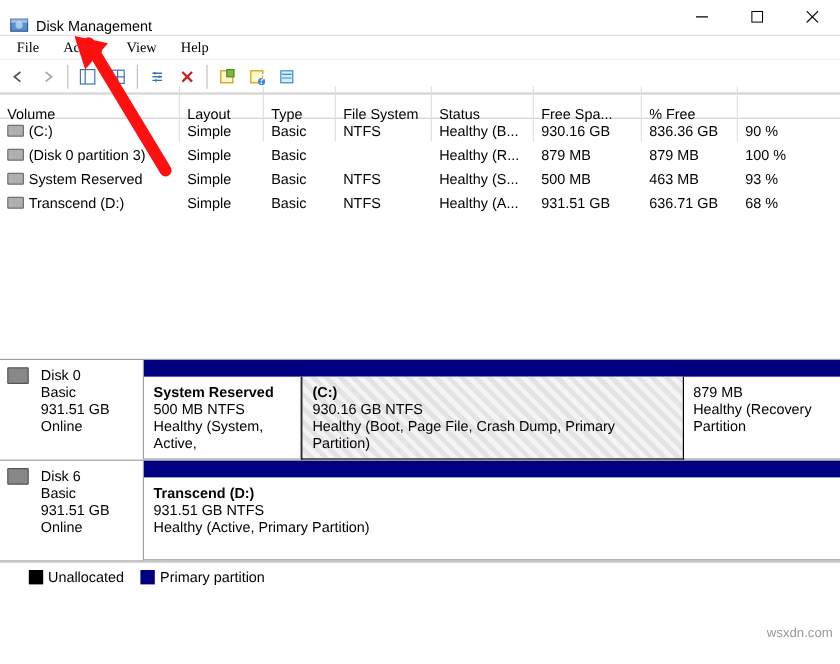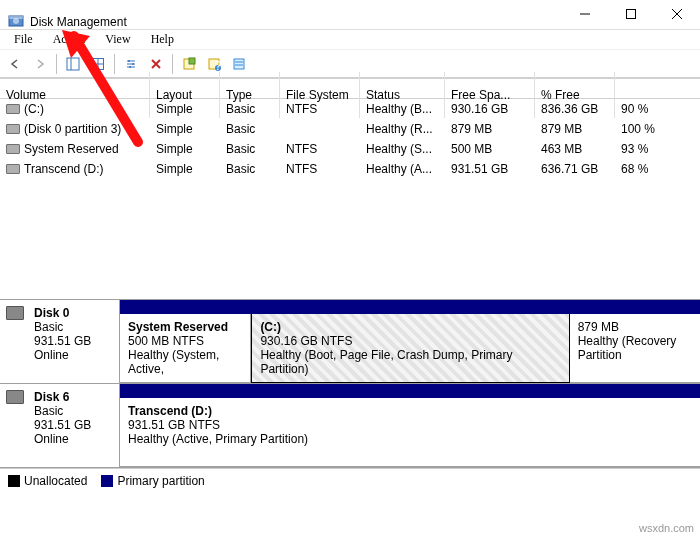--- a/index.html
+++ b/index.html
@@ -20,29 +20,29 @@
 .lv-head div { border-right: 1px solid #e0e0e0; padding: 16px 6px; font-weight: normal; white-space: nowrap; overflow: hidden; text-overflow: ellipsis; }
 .lv-row div { padding: 1px 6px; white-space: nowrap; overflow: hidden; text-overflow: ellipsis; }
 .vol-cell { display: flex; align-items: center; gap: 4px; }
 .drive-ico { width: 14px; height: 10px; background: #b0b0b0; border: 1px solid #707070; border-radius: 1px; flex: 0 0 auto; }
 .gap { height: 120px; }
 .graphic { border-top: 1px solid #a0a0a0; }
 .disk-row { display: flex; border-bottom: 1px solid #a0a0a0; min-height: 84px; }
 .disk-hdr { width: 120px; border-right: 1px solid #a0a0a0; padding: 6px 8px; position: relative; flex: 0 0 auto; }
 .disk-hdr .dico { position: absolute; left: 6px; top: 6px; width: 18px; height: 14px; background: #888; border: 1px solid #555; border-radius: 1px; }
 .disk-hdr .dtxt { margin-left: 26px; }
-.disk-hdr .dname { font-weight: bold; }
+.disk-hdr .dname { font-weight: normal; }
 .stripes { flex: 1; display: flex; flex-direction: column; }
 .stripe-band { height: 14px; background: #000080; }
 .parts { flex: 1; display: flex; background: #fff; }
 .part { border: 1px solid #a0a0a0; border-top: none; border-left: none; padding: 6px 8px; overflow: hidden; }
 .part:last-child { border-right: none; }
 .part .pname { font-weight: bold; }
 .part.selected { background-image: repeating-linear-gradient(45deg, #f4f4f4 0, #f4f4f4 4px, #e3e3e3 4px, #e3e3e3 8px); border: 1px solid #000; border-top:none; }
-.legend { height: 24px; display: flex; align-items: center; gap: 14px; padding: 0 8px; border-top: 1px solid #ccc; }
+.legend { height: 24px; display: flex; align-items: center; gap: 14px; padding: 0 24px; border-top: 1px solid #ccc; }
 .swatch { width: 12px; height: 12px; margin-right: 4px; display: inline-block; vertical-align: middle; }
 .swatch.black { background: #000; }
 .swatch.navy { background: #000080; }
 .watermark { position: absolute; right: 6px; bottom: 19px; font-size: 11px; color: #999; }
 .arrow-overlay { position: absolute; top: 30px; left: 62px; pointer-events: none; z-index: 50; }
 </style>
 </head>
 <body>
 
 <div class="titlebar">

